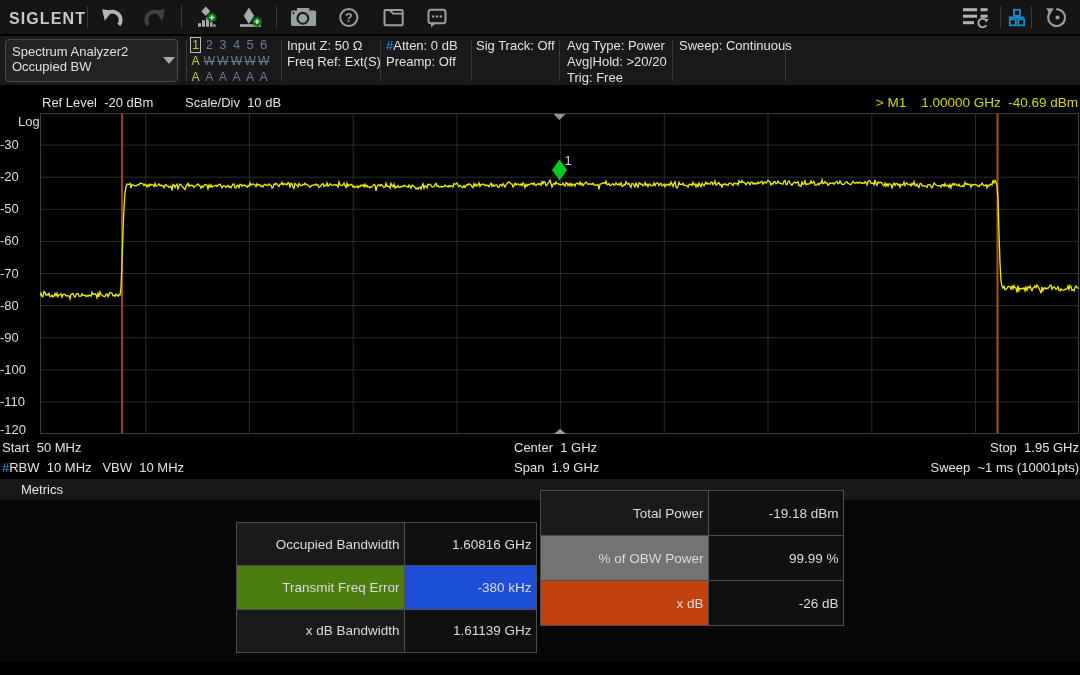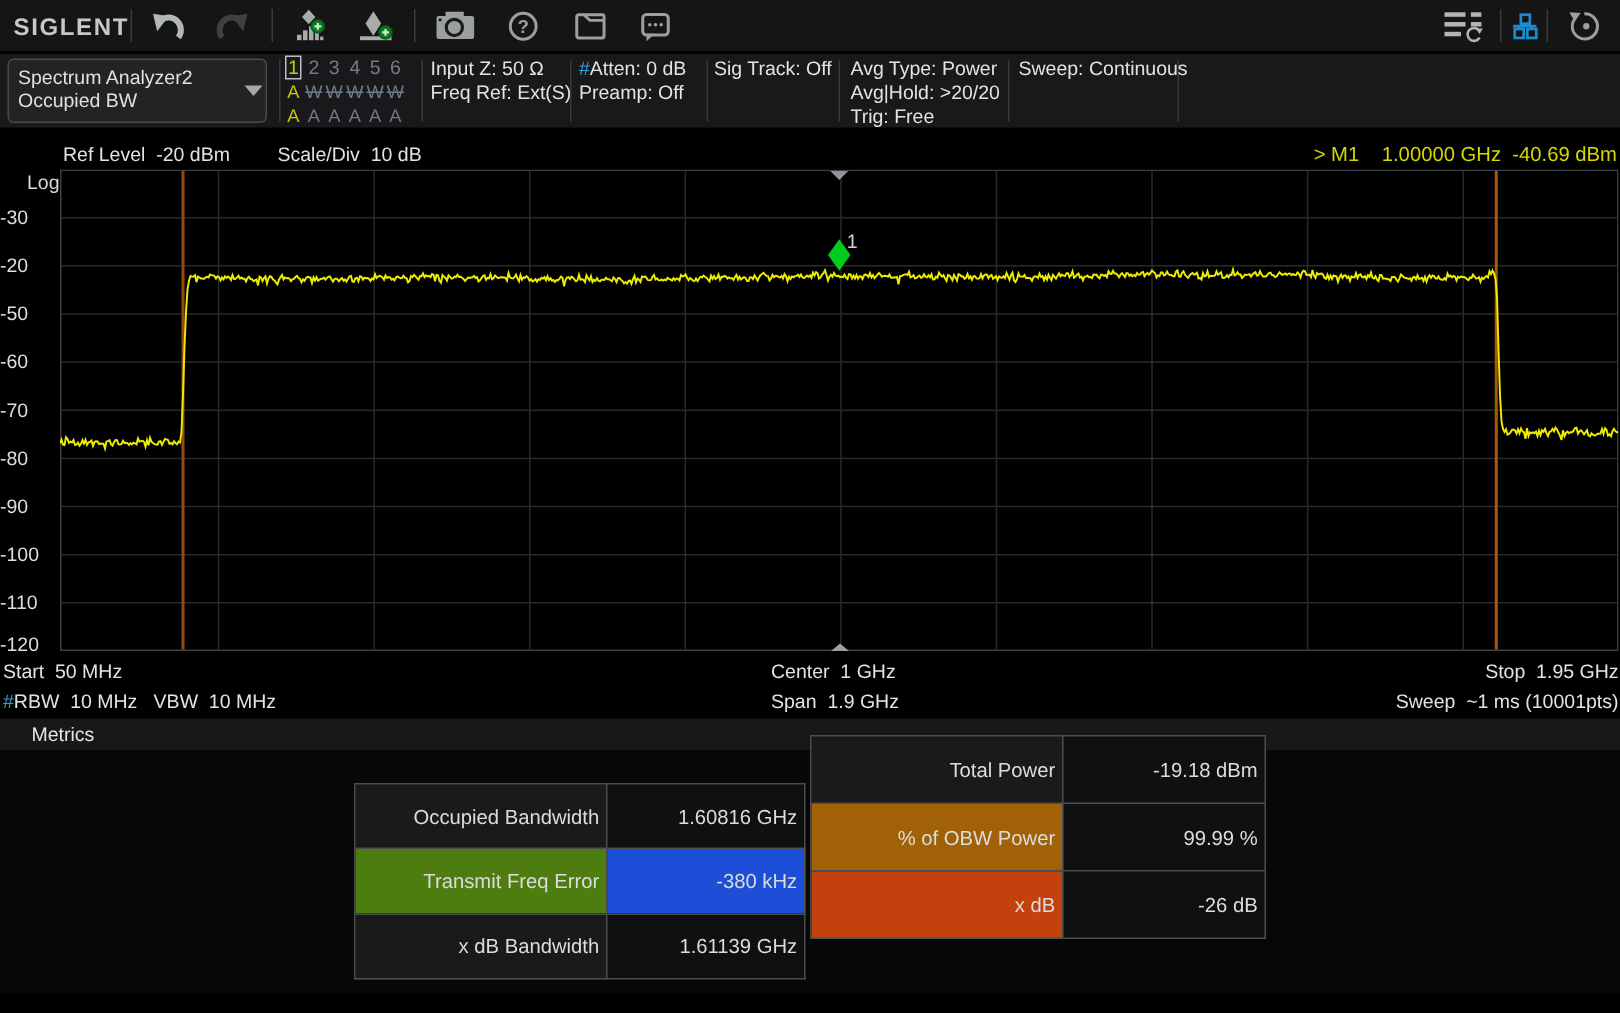--- a/index.html
+++ b/index.html
@@ -194,21 +194,21 @@
         </tr>
 </tbody>
     </table>
 <table style="left:540px;top:490px;width:303px;height:136px">
 <tbody>
         <tr>
           <td style="width:168px;background:#1a1a1a">Total Power</td>
           <td style="width:135px;background:#101010">-19.18 dBm</td>
         </tr>
 <tr>
-          <td style="background:#a16207">% of OBW Power</td>
+          <td style="background:#737373">% of OBW Power</td>
           <td style="background:#101010">99.99 %</td>
         </tr>
 <tr>
           <td style="background:#c2410c">x dB</td>
           <td style="background:#101010">-26 dB</td>
         </tr>
 </tbody>
     </table>
 
 </div>

